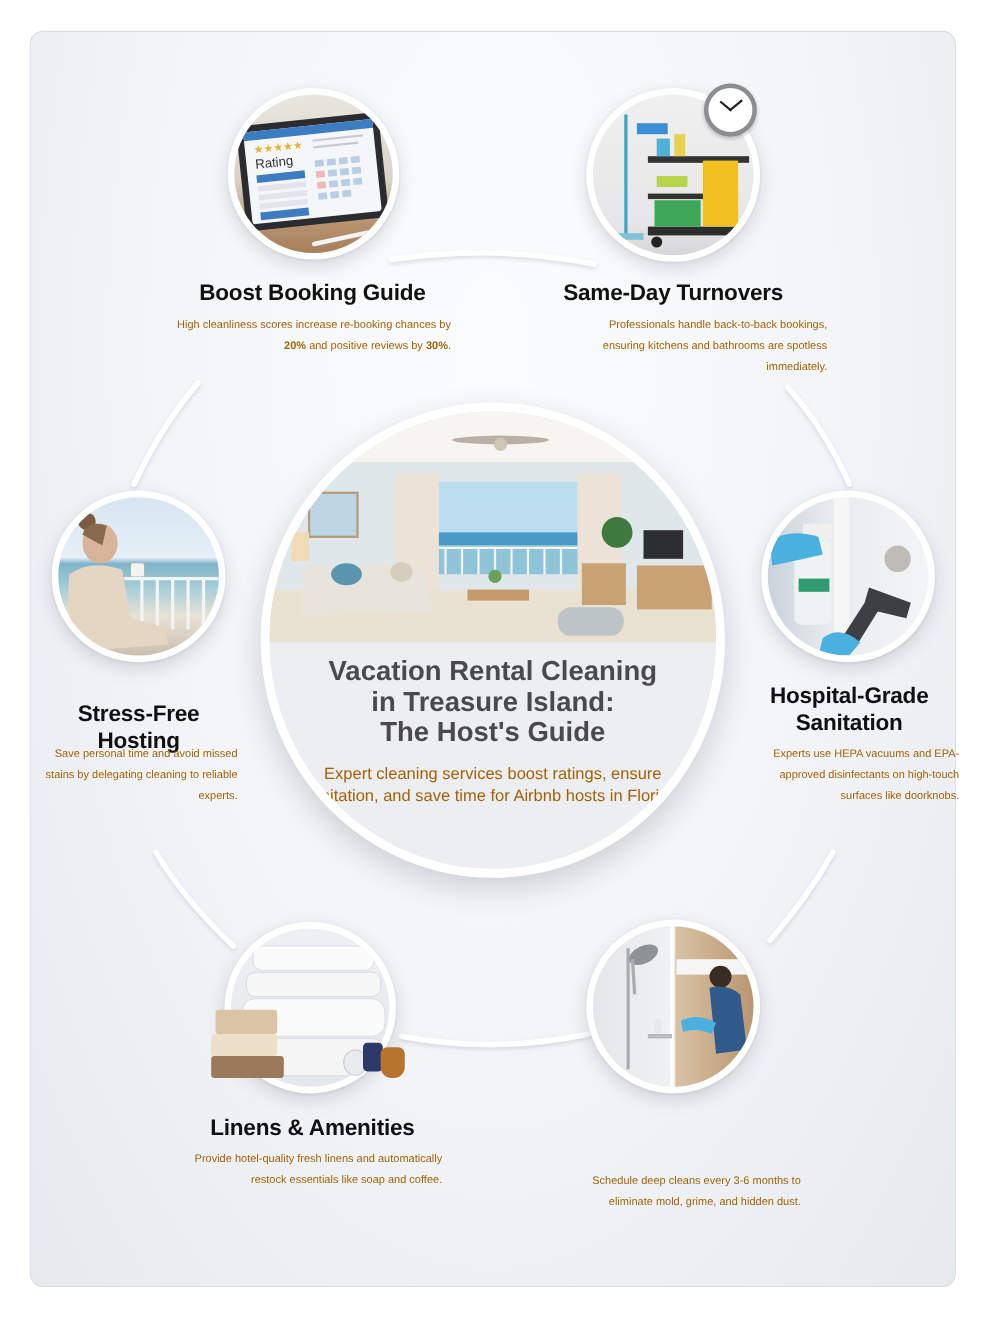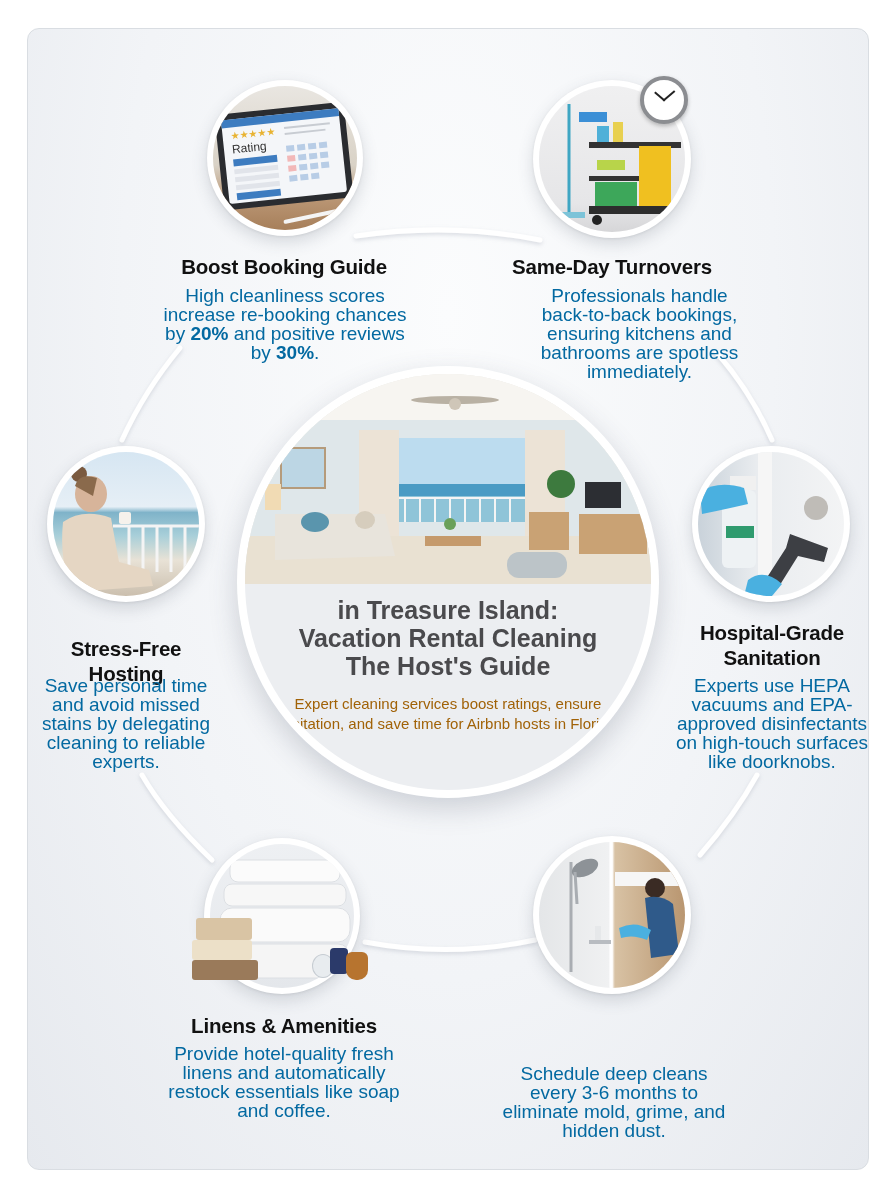--- a/index.html
+++ b/index.html
@@ -20,21 +20,21 @@
     box-shadow: 0 6px 16px rgba(60,70,90,0.18), 0 1px 3px rgba(0,0,0,0.08);
     padding: 6px; overflow: hidden;
   }
   .circle .inner { width: 100%; height: 100%; border-radius: 50%; overflow: hidden; position: relative; }
 
   .title {
     position: absolute; font-weight: 700; font-size: 20.5px; line-height: 25px;
     text-align: center; color: #111; letter-spacing: -0.2px;
   }
   .desc {
-    position: absolute; font-size: 19px; line-height: 19px; text-align: center; color: #0369a1;
+    position: absolute; font-size: 10px; line-height: 19px; text-align: right; color: #a16207;
   }
   .desc b { font-weight: 700; }
 
   
   .center-circle {
     position: absolute; left: 237px; top: 366px; width: 422px; height: 432px; border-radius: 50%;
     background: #fff; box-shadow: 0 10px 28px rgba(60,70,90,0.22);
     padding: 8px; overflow: hidden;
   }
   .center-inner { width: 100%; height: 100%; border-radius: 50%; overflow: hidden; position: relative; background: #eceef1; }
@@ -257,19 +257,19 @@
       <rect x="284" y="138" width="40" height="38" fill="#c9a274"></rect>
       <rect x="334" y="140" width="68" height="40" fill="#c9a274"></rect>
       <rect x="340" y="108" width="36" height="26" fill="#2c2e33"></rect>
       <circle cx="316" cy="110" r="14" fill="#3d7a3e"></circle>
       <rect x="262" y="178" width="60" height="26" rx="12" fill="#bcc4c8"></rect>
       <ellipse cx="210" cy="26" rx="44" ry="4" fill="#b9b1a4"></ellipse>
       <circle cx="210" cy="30" r="6" fill="#cfc6b8"></circle>
       <rect x="20" y="110" width="16" height="26" fill="#f1dbb4"></rect>
     </svg>
     <div class="center-title">
+      <div>Vacation Rental Cleaning</div>
       <div>in Treasure Island:</div>
-      <div>Vacation Rental Cleaning</div>
       <div>The Host's Guide</div>
     </div>
     <div class="center-desc">Expert cleaning services boost ratings, ensure sanitation, and save time for Airbnb hosts in Florida.</div>
   </div>
 </div>
 
 </body></html>

